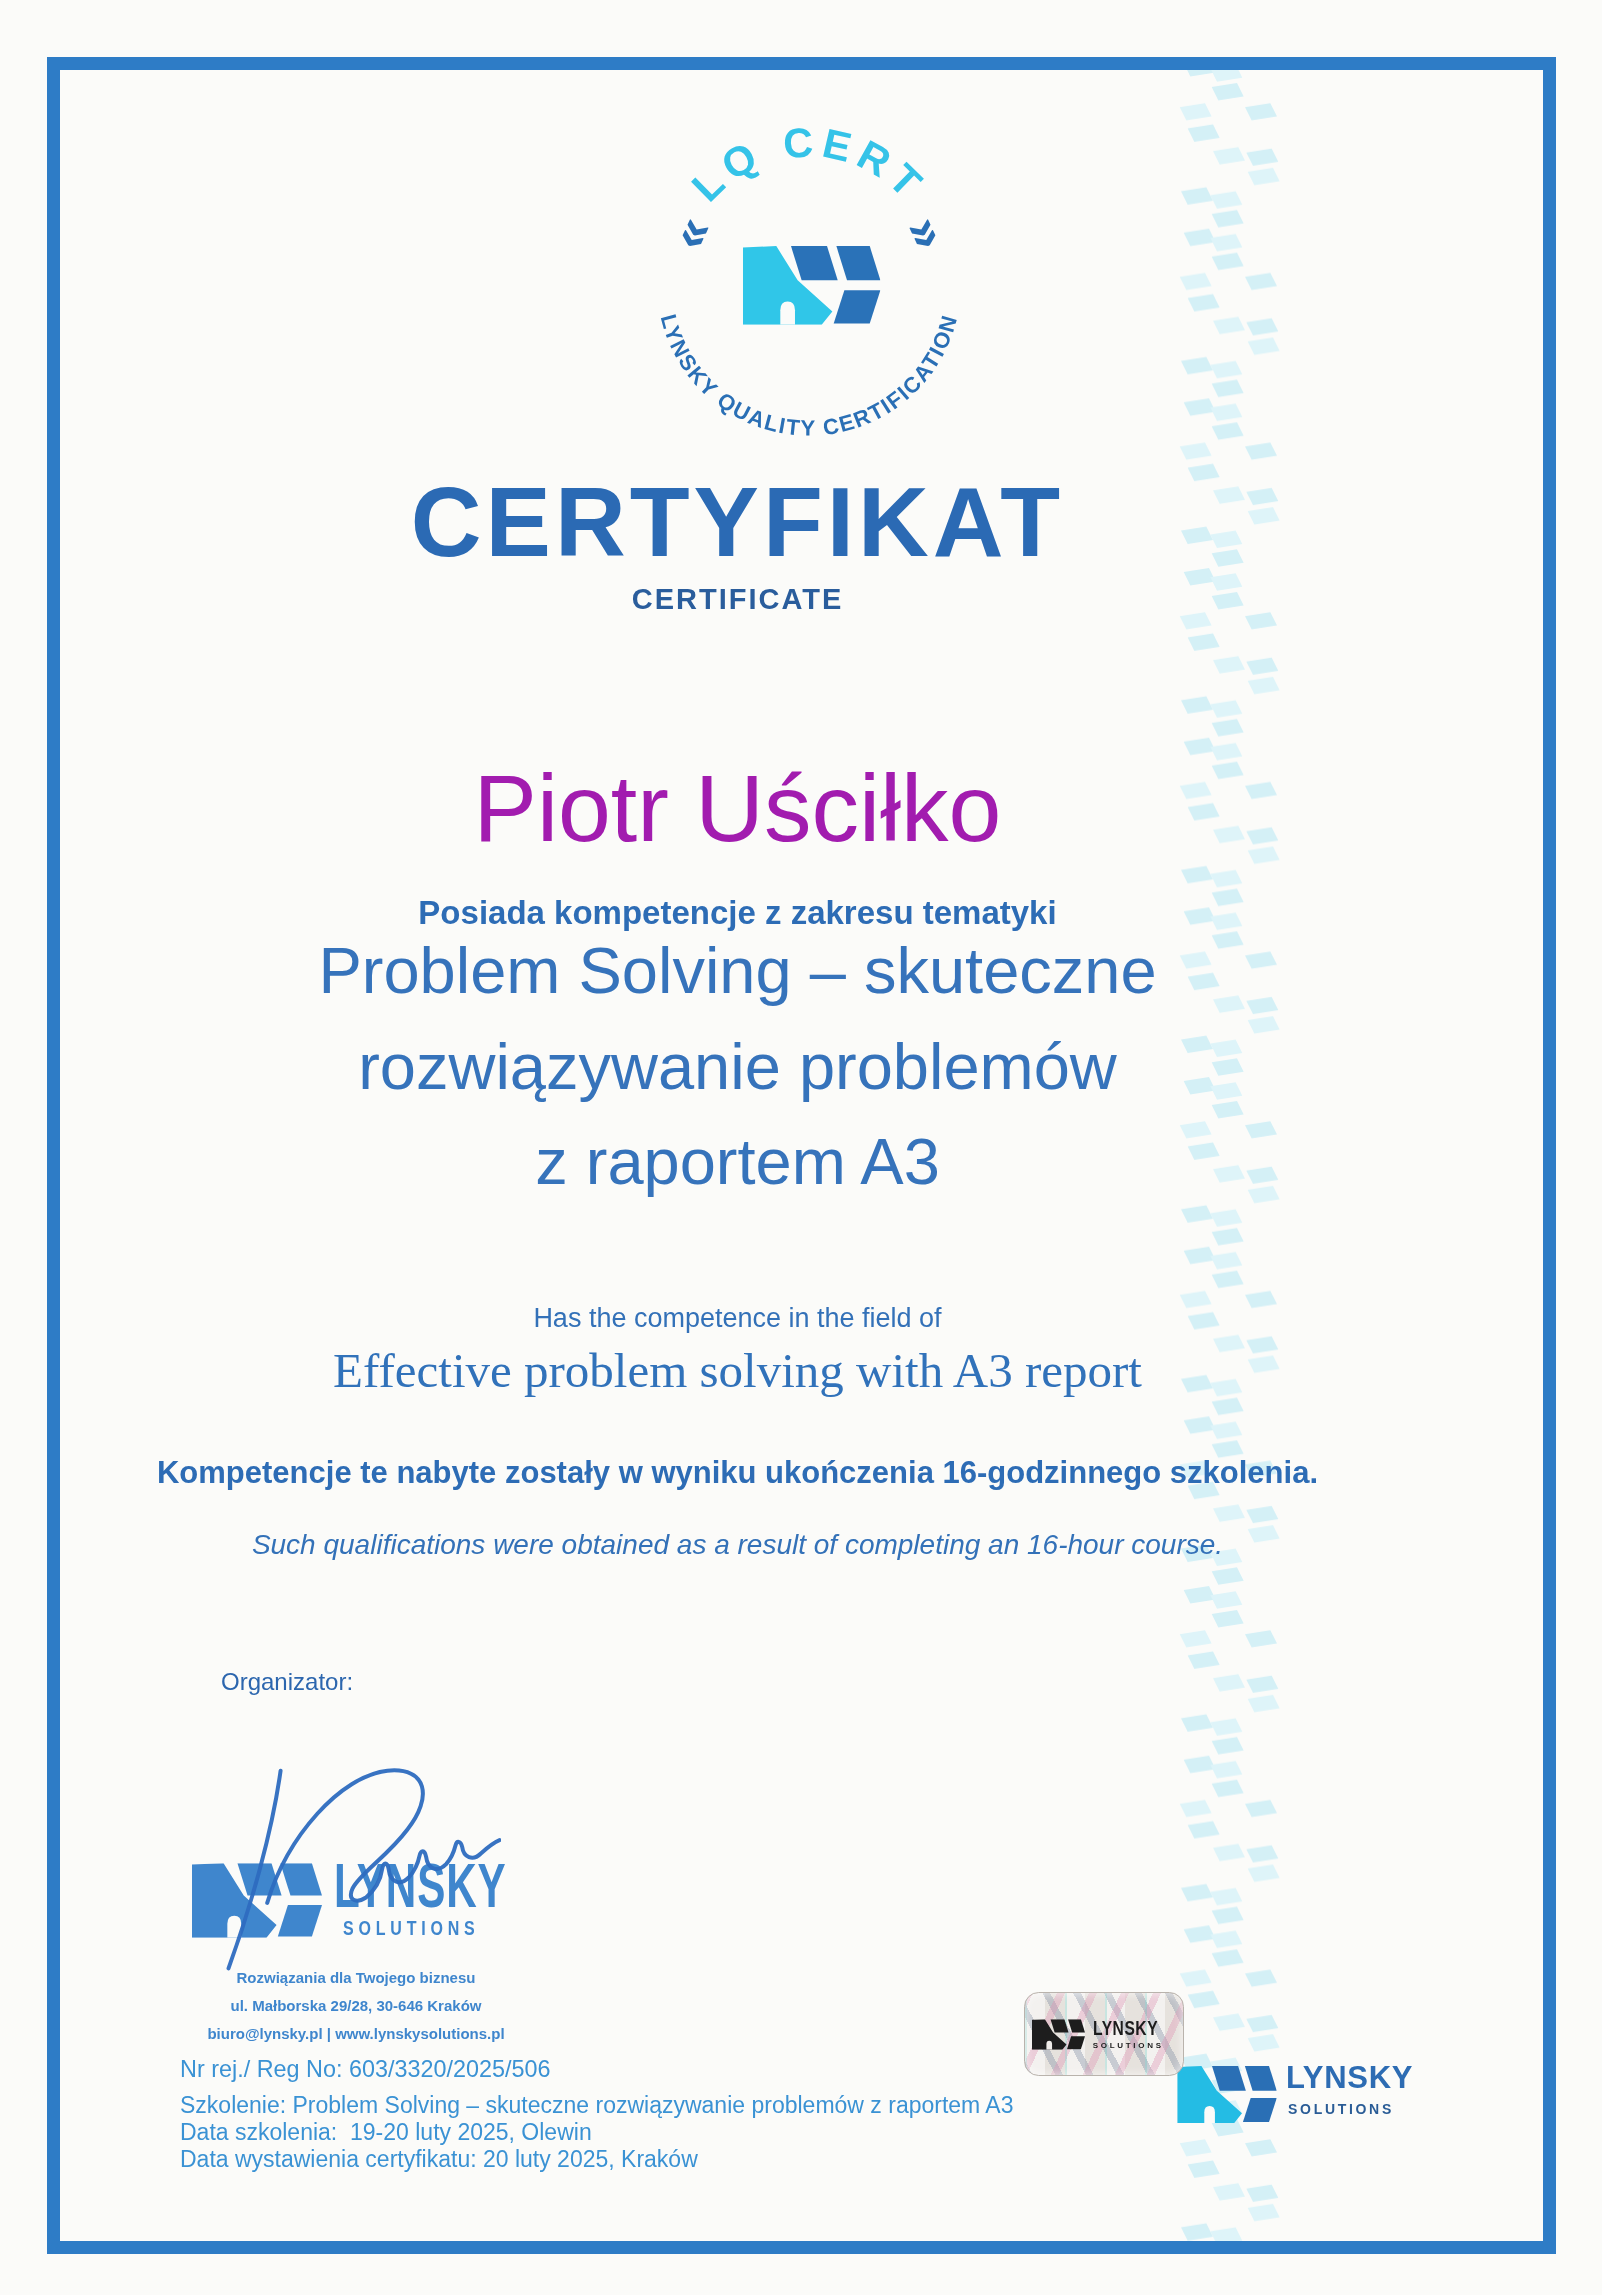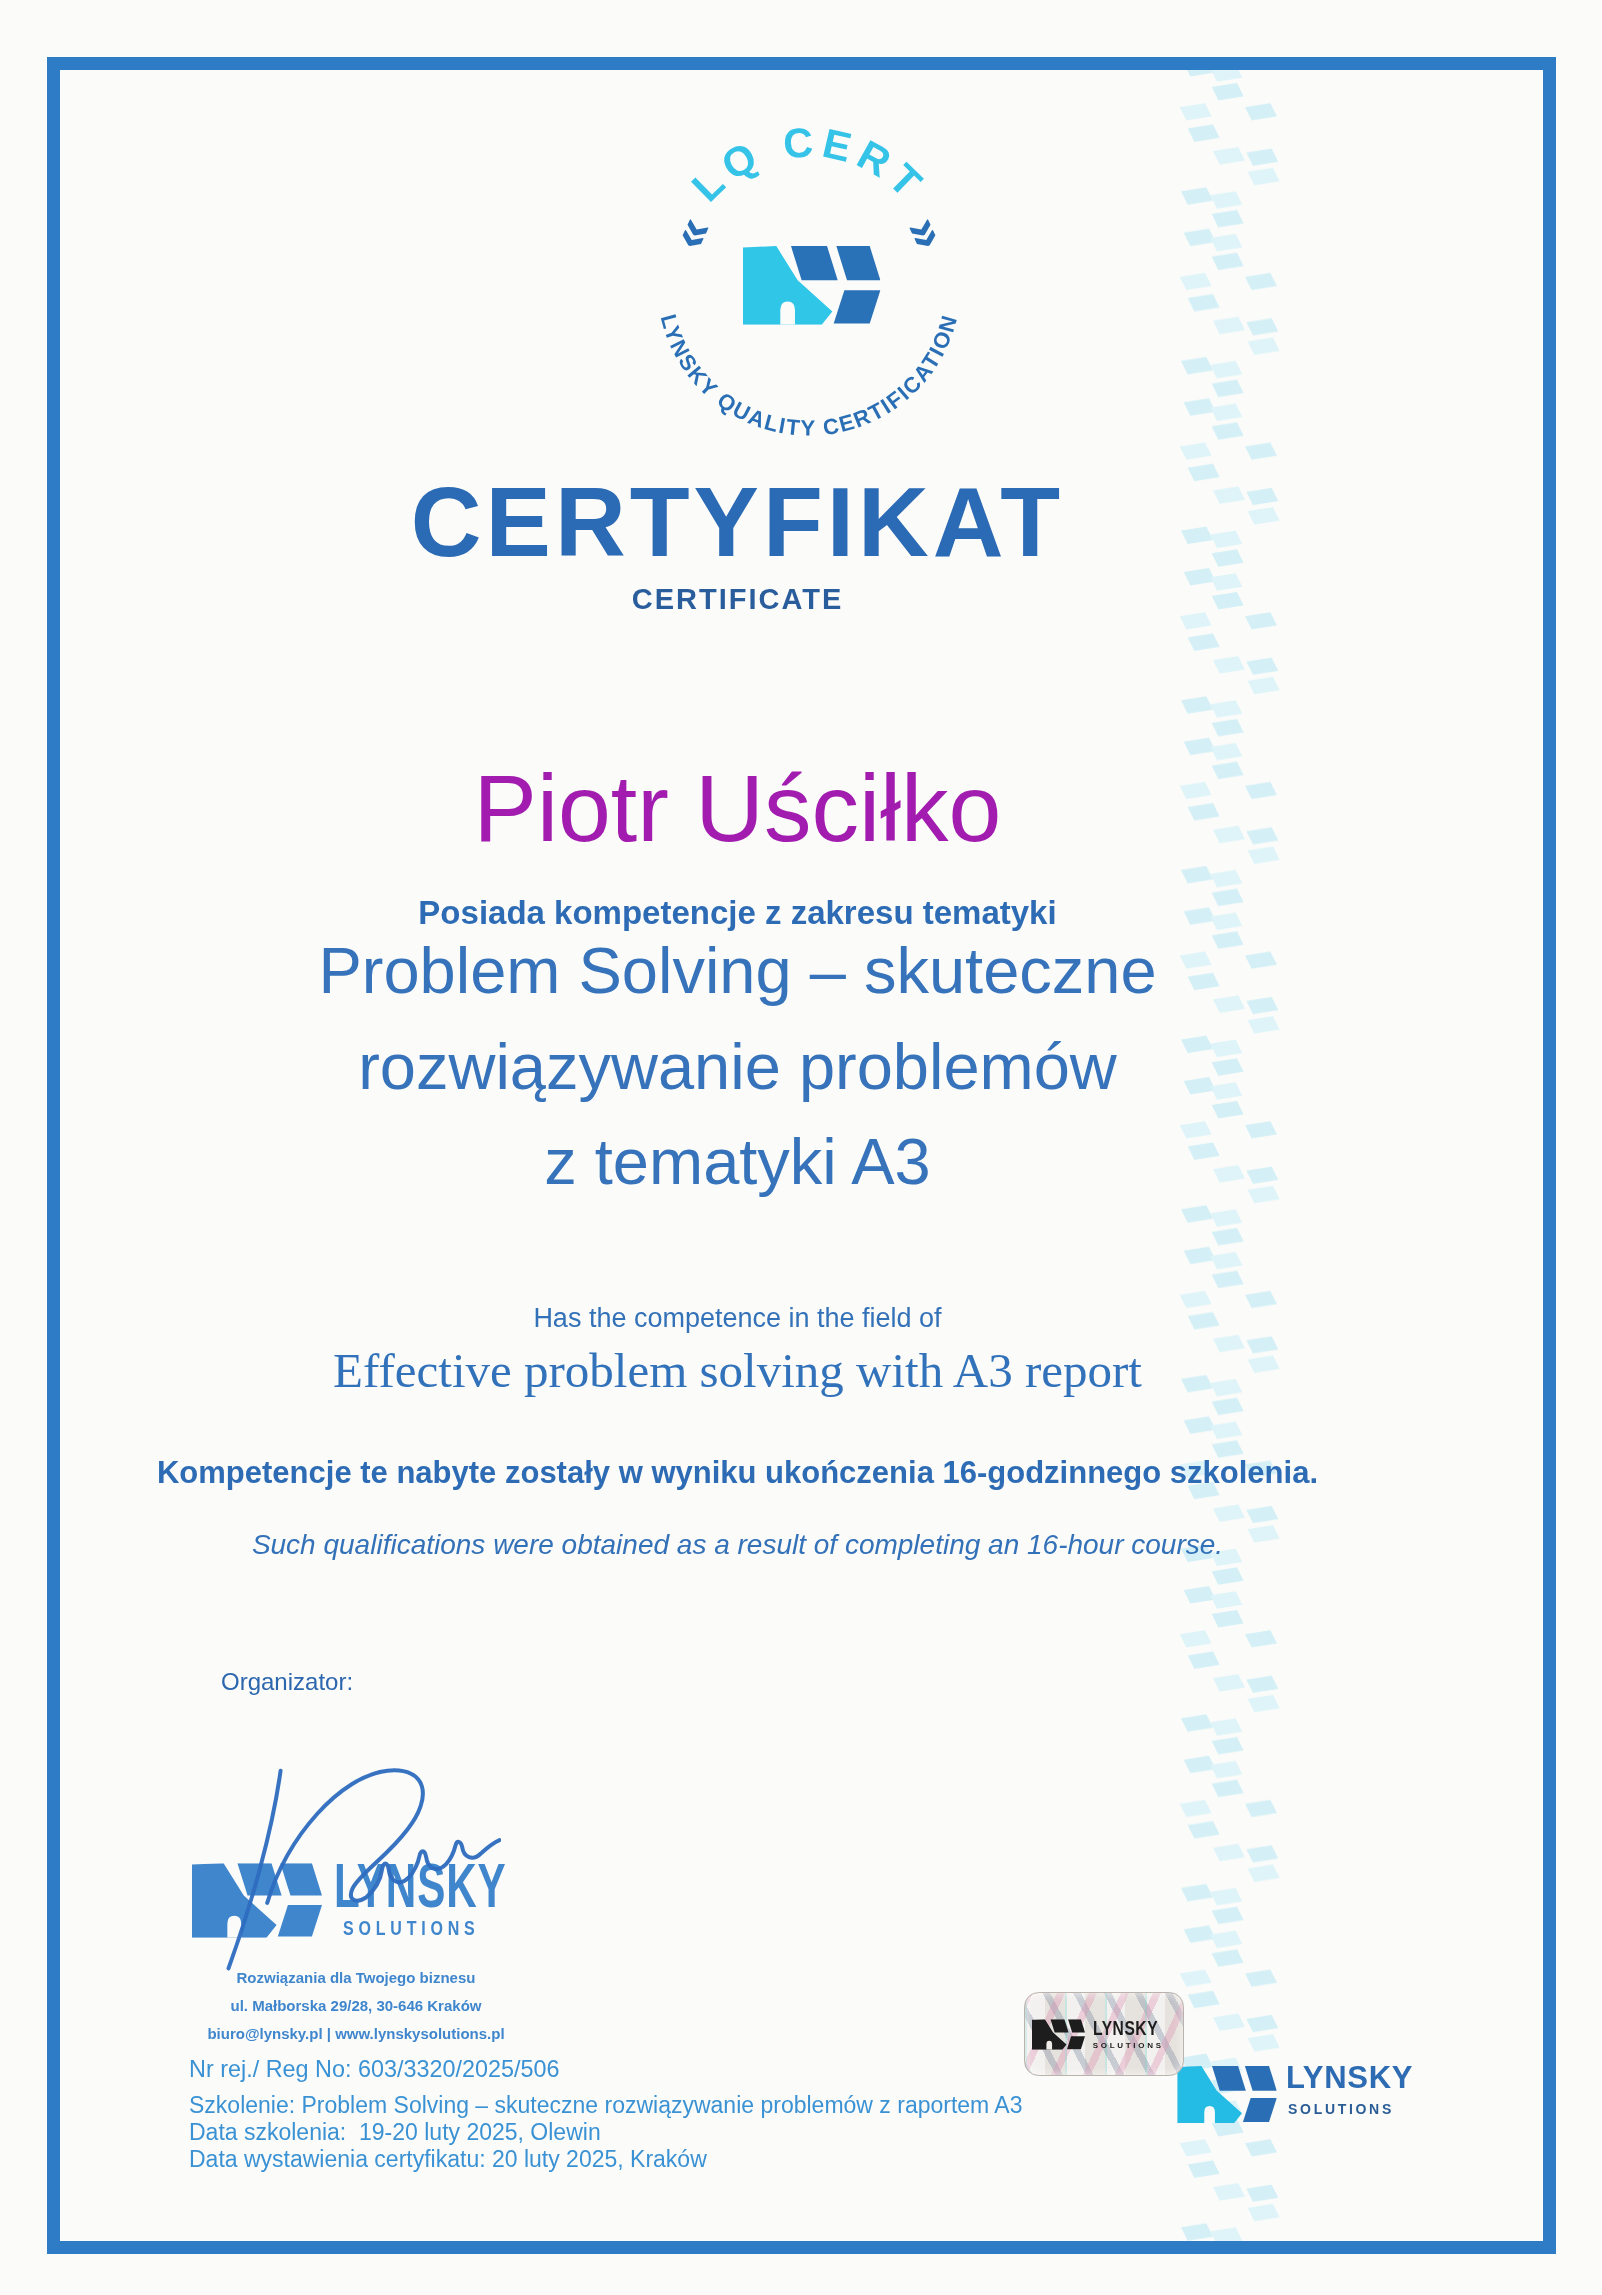--- a/index.html
+++ b/index.html
@@ -28,21 +28,21 @@
 
   .org-label{position:absolute; left:186px; top:1668px; font-size:24px; color:#2c66ae;margin-left:35px;}
   .org-logo-mark{position:absolute; left:192px; top:1863px; width:130px; height:75px;}
   .org-brand{position:absolute; left:334px; top:1854px; font-size:63px; font-weight:bold;
     color:#3f86cd; transform:scaleX(.67); transform-origin:left top; letter-spacing:1.3px; line-height:1;}
   .org-brand-sub{position:absolute; left:343px; top:1918px; font-size:20px; font-weight:bold;
     color:#3f86cd; letter-spacing:6px; transform:scaleX(.8); transform-origin:left top; line-height:1;}
   .org-address{position:absolute; left:189px; top:1964px; width:334px; text-align:center;
     font-size:15px; font-weight:bold; color:#3f86cd; line-height:28px;}
 
-  .details{position:absolute; left:189px; color:#3a92d4; line-height:1; white-space:nowrap;}
+  .details{position:absolute; left:180px; color:#3a92d4; line-height:1; white-space:nowrap;}
   .d1{top:2058px; font-size:23.4px;}
   .d2{top:2094px; font-size:23px;}
   .d3{top:2121px; font-size:23px;}
   .d4{top:2148px; font-size:23px;}
 
   .signature{position:absolute; left:187px; top:1736px; width:314px; height:247px; z-index:5;}
 
   .hologram{
     position:absolute; left:1024px; top:1992px; width:160px; height:84px;
     border-radius:14.7px; box-sizing:border-box; border:1.3px solid #b9b3ac;
@@ -131,21 +131,21 @@
     </svg>
 
     <div class="cx title">CERTYFIKAT</div>
     <div class="cx subtitle">CERTIFICATE</div>
 
     <div class="cx name">Piotr Uściłko</div>
 
     <div class="cx course course-l1">Problem Solving – skuteczne</div>
     <div class="cx intro-pl">Posiada kompetencje z zakresu tematyki</div>
     <div class="cx course course-l2">rozwiązywanie problemów</div>
-    <div class="cx course course-l3">z tematyki A3</div>
+    <div class="cx course course-l3">z raportem A3</div>
 
     <div class="cx intro-en">Has the competence in the field of</div>
     <div class="cx course-en">Effective problem solving with A3 report</div>
 
     <div class="cx summary-pl">Kompetencje te nabyte zostały w wyniku ukończenia 16-godzinnego szkolenia.</div>
     <div class="cx summary-en">Such qualifications were obtained as a result of completing an 16-hour course.</div>
 
     <div class="org-label">Organizator:</div>
 
     <svg class="org-logo-mark" viewBox="0 0 206 118" style="--mc:#3f86cd;--mb:#3f86cd">

